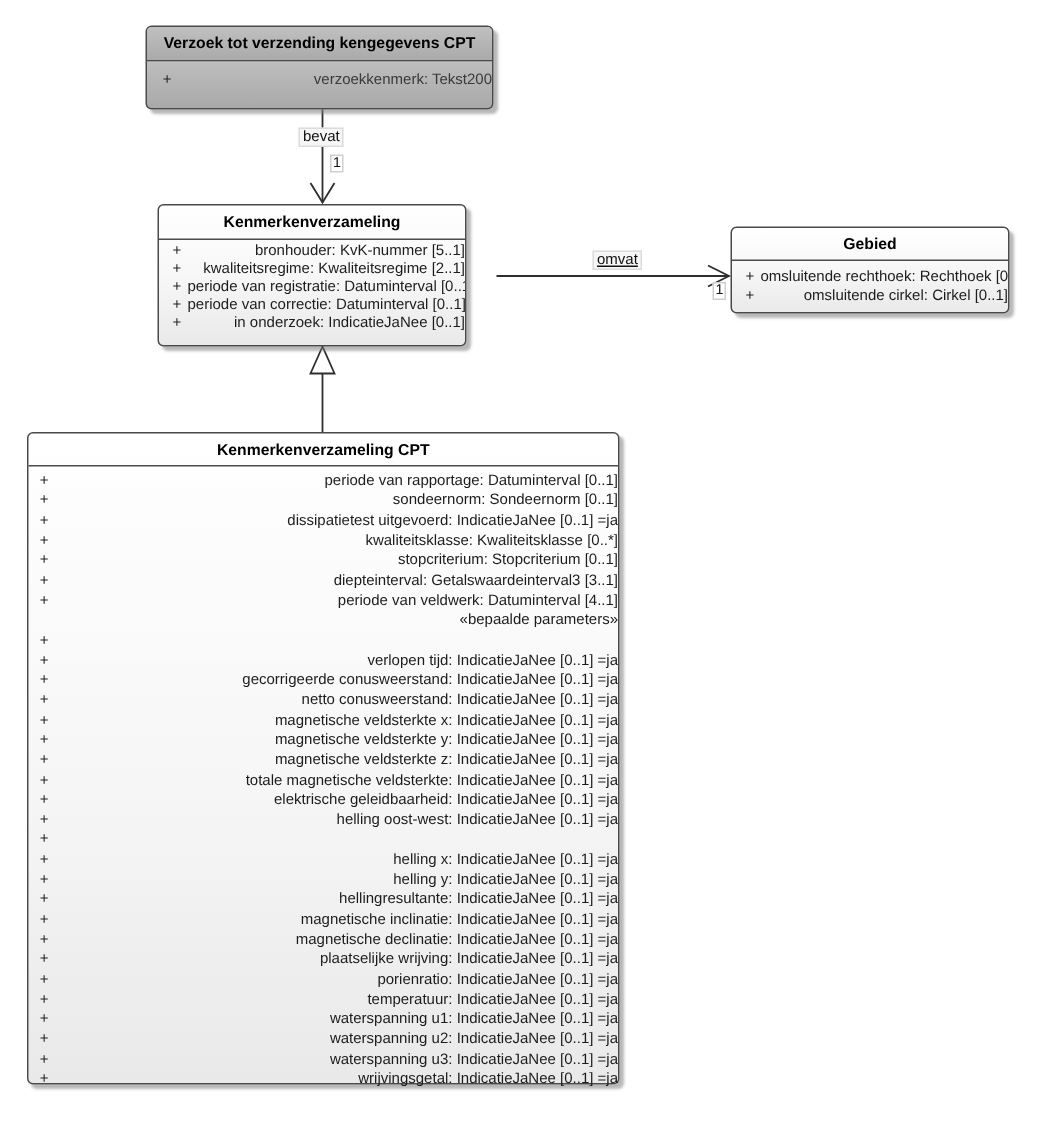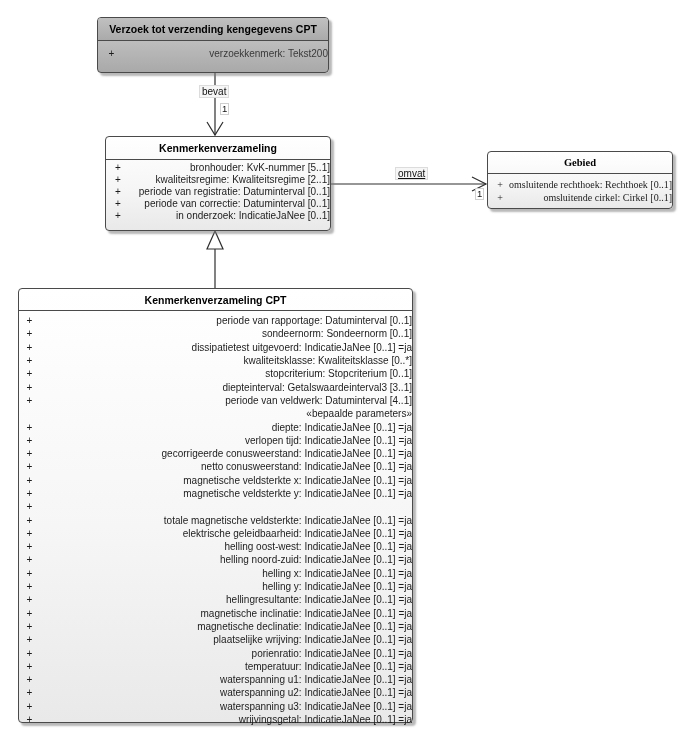--- a/index.html
+++ b/index.html
@@ -36,28 +36,28 @@
 
   
   .box-verzoek{left:97px;top:17px;width:232px;height:56px;
     background:linear-gradient(180deg,#cecece 0%,#b7b7b7 60%,#a9a9a9 100%);}
   .box-verzoek .uml-class-header{height:23px;background:linear-gradient(180deg,#c0c0c0,#aaaaaa);border-radius:3px 3px 0 0;}
   .box-verzoek .uml-class-attrs{padding-top:6px;color:#3a3a3a;}
   .box-verzoek .attr-row{height:13px;}
   .box-verzoek .vis{width:15px;margin-left:6px;}
 
   
-  .box-kenmerken{left:105px;top:136px;width:226px;height:95px;}
+  .box-kenmerken{left:105px;top:136px;width:206px;height:95px;}
   .box-kenmerken .uml-class-header{height:23px;}
   .box-kenmerken .uml-class-attrs{padding-top:2px;}
   .box-kenmerken .attr-row{height:11.8px;}
   .box-kenmerken .vis{width:14px;margin-left:5px;}
 
   
-  .box-gebied{left:487px;top:151px;width:186px;height:58px;font-family:Liberation Serif, serif;}
+  .box-gebied{left:487px;top:151px;width:186px;height:58px;}
   .box-gebied .uml-class-header{height:22px;}
   .box-gebied .uml-class-attrs{padding-top:4px;}
   .box-gebied .attr-row{height:13px;}
   .box-gebied .vis{width:14px;margin-left:5px;}
 
   
   .box-cpt{left:18px;top:288px;width:395px;height:435px;}
   .box-cpt .uml-class-header{height:22px;}
   .box-cpt .uml-class-attrs{padding-top:3px;}
   .box-cpt .attr-row{height:13.3px;}
@@ -173,21 +173,20 @@
         </div>
         <div class="attr-row">
           <span class="vis">+</span>
           <span class="txt">periode van veldwerk: Datuminterval [4..1]</span>
         </div>
         <div class="attr-row stereo">
           <span class="txt">«bepaalde parameters»</span>
         </div>
         <div class="attr-row">
           <span class="vis">+</span>
-          <span class="txt">diepte: IndicatieJaNee [0..1] =ja</span>
         </div>
         <div class="attr-row">
           <span class="vis">+</span>
           <span class="txt">verlopen tijd: IndicatieJaNee [0..1] =ja</span>
         </div>
         <div class="attr-row">
           <span class="vis">+</span>
           <span class="txt">gecorrigeerde conusweerstand: IndicatieJaNee [0..1] =ja</span>
         </div>
         <div class="attr-row">
@@ -197,36 +196,36 @@
         <div class="attr-row">
           <span class="vis">+</span>
           <span class="txt">magnetische veldsterkte x: IndicatieJaNee [0..1] =ja</span>
         </div>
         <div class="attr-row">
           <span class="vis">+</span>
           <span class="txt">magnetische veldsterkte y: IndicatieJaNee [0..1] =ja</span>
         </div>
         <div class="attr-row">
           <span class="vis">+</span>
+          <span class="txt">magnetische veldsterkte z: IndicatieJaNee [0..1] =ja</span>
         </div>
         <div class="attr-row">
           <span class="vis">+</span>
           <span class="txt">totale magnetische veldsterkte: IndicatieJaNee [0..1] =ja</span>
         </div>
         <div class="attr-row">
           <span class="vis">+</span>
           <span class="txt">elektrische geleidbaarheid: IndicatieJaNee [0..1] =ja</span>
         </div>
         <div class="attr-row">
           <span class="vis">+</span>
           <span class="txt">helling oost-west: IndicatieJaNee [0..1] =ja</span>
         </div>
         <div class="attr-row">
           <span class="vis">+</span>
-          <span class="txt">helling noord-zuid: IndicatieJaNee [0..1] =ja</span>
         </div>
         <div class="attr-row">
           <span class="vis">+</span>
           <span class="txt">helling x: IndicatieJaNee [0..1] =ja</span>
         </div>
         <div class="attr-row">
           <span class="vis">+</span>
           <span class="txt">helling y: IndicatieJaNee [0..1] =ja</span>
         </div>
         <div class="attr-row">

